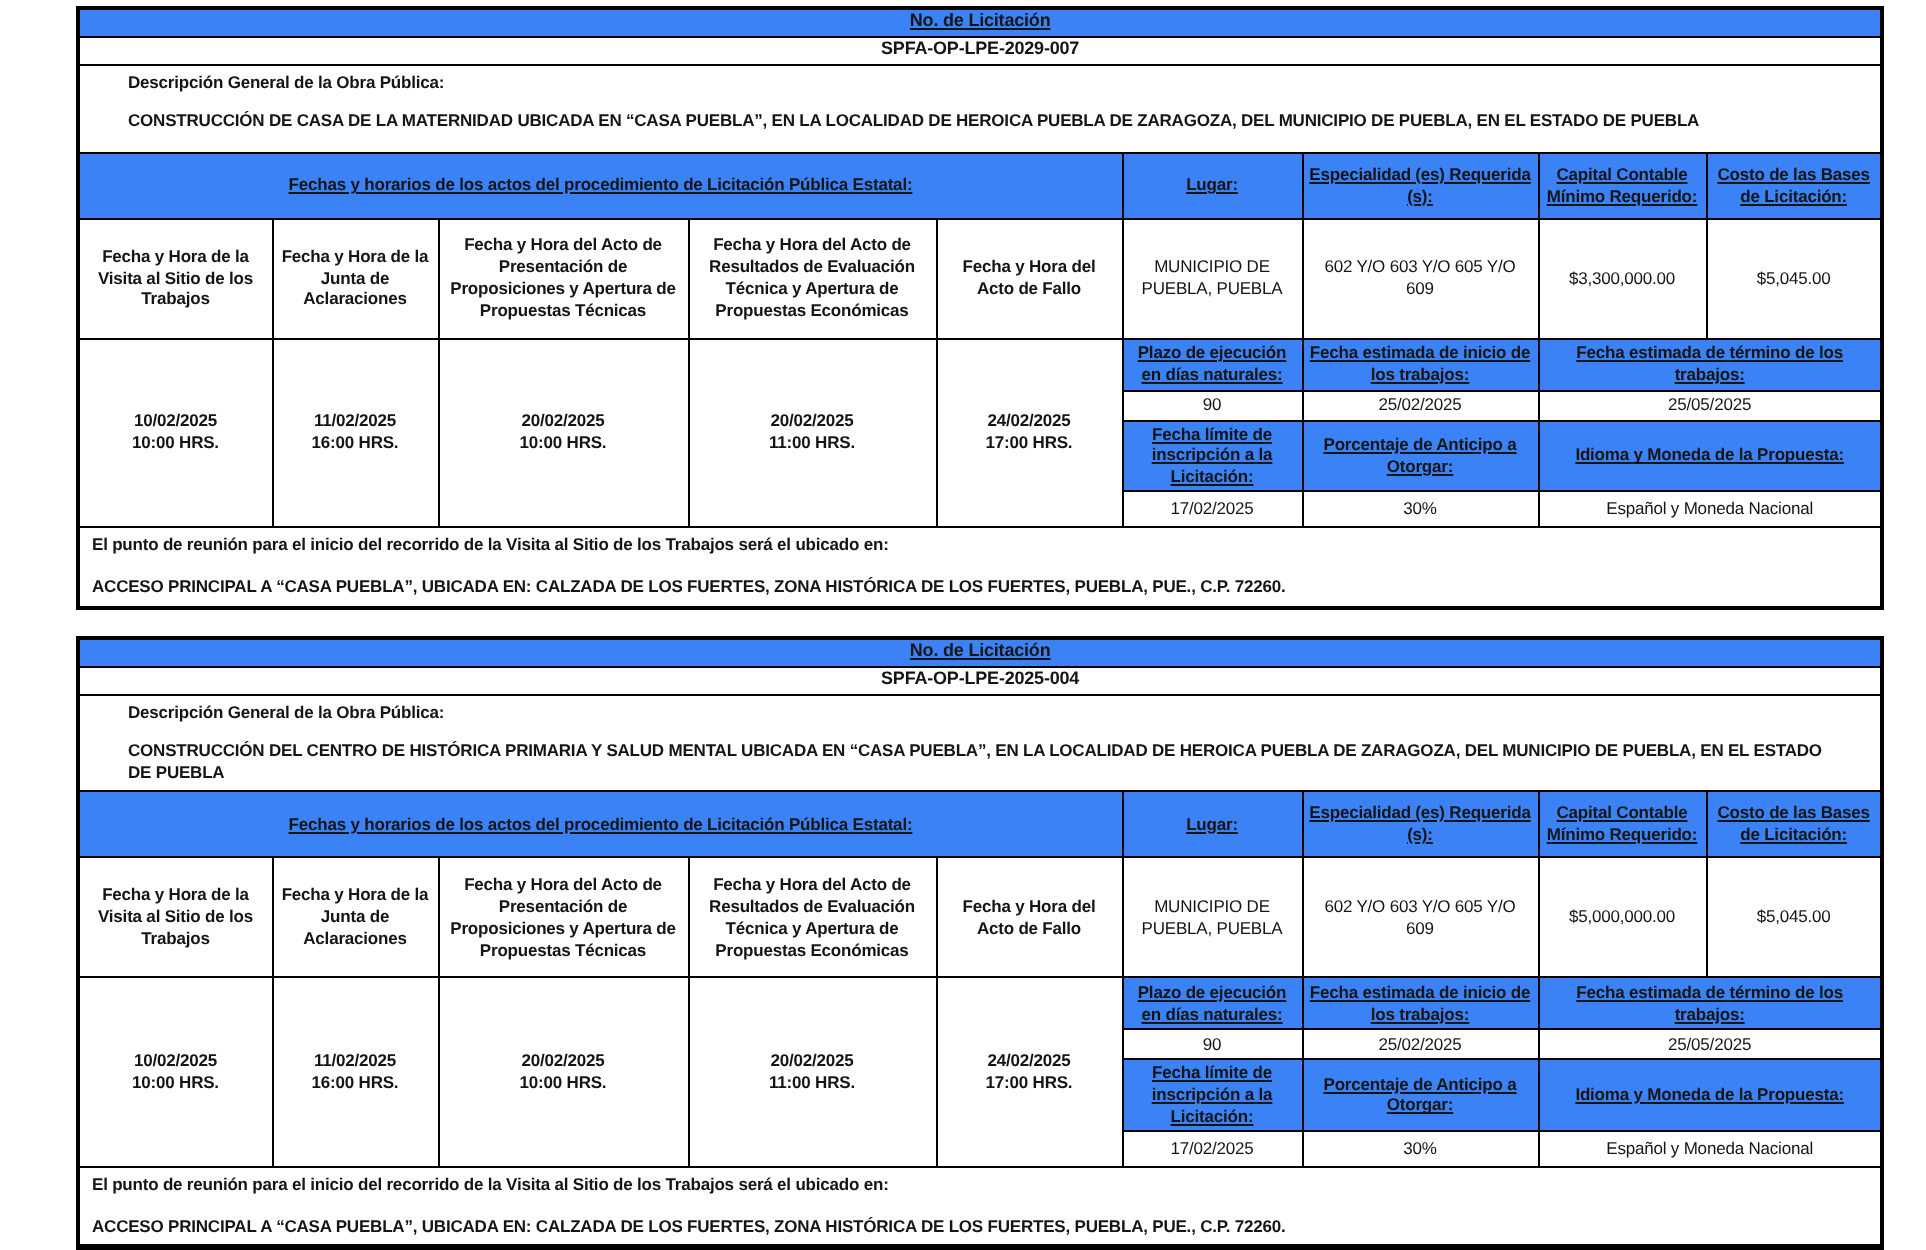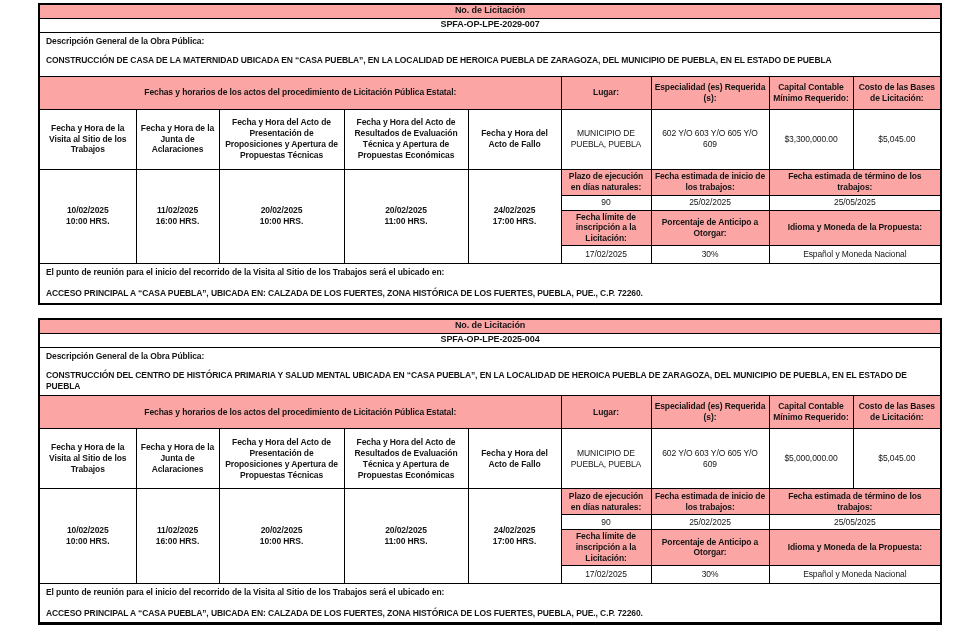--- a/index.html
+++ b/index.html
@@ -17,29 +17,29 @@
   #table-2{top:318px;border-bottom:3px solid #000;}
   td{
     border:1px solid #000;
     padding:1px 3px;
     font-size:8.5px;line-height:1.28;
     vertical-align:middle;
     overflow:hidden;
     letter-spacing:-0.1px;
     word-wrap:break-word;
   }
-  .g{background:#fca5a5;}
+  .g{background:#3b82f6;text-decoration:underline;}
   .b{font-weight:bold;}
   .c{text-align:center;}
   tr.r-bar{height:14px;}
   tr.r-bar td{font-size:9px;padding:0 3px;}
   tr.r-num{height:14px;}
   tr.r-num td{font-size:9px;padding:0 3px;}
   tr.r-desc{height:44px;}
-  tr.r-desc td{vertical-align:top;padding:3px 6px;}
+  tr.r-desc td{vertical-align:top;padding:3px 24px;}
   tr.r-desc .desc-text{margin-top:9px;}
   tr.r-h1{height:33px;padding-left:21px;}
   tr.r-h2{height:60px;}
   tr.r-f1{height:26px;}
   tr.r-f2{height:15px;}
   tr.r-f3{height:30px;}
   tr.r-f4{height:18px;}
   tr.r-meet{height:40px;}
   tr.r-meet td{vertical-align:top;padding:3px 6px;}
   tr.r-meet .access-text{margin-top:10px;}

